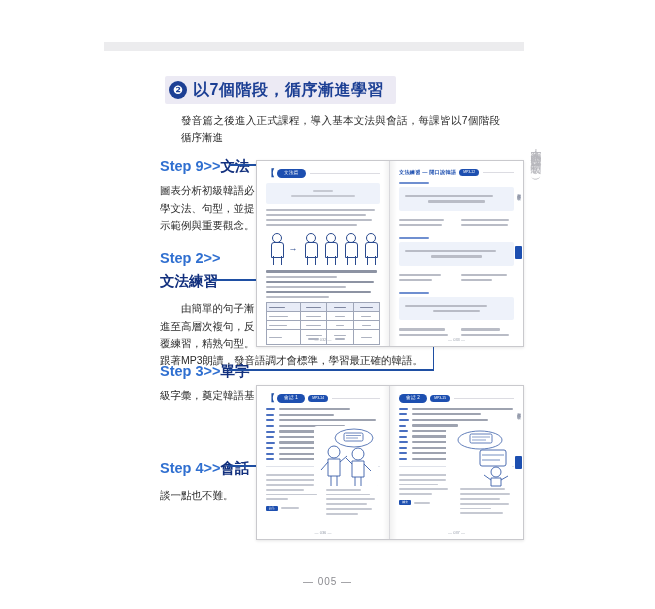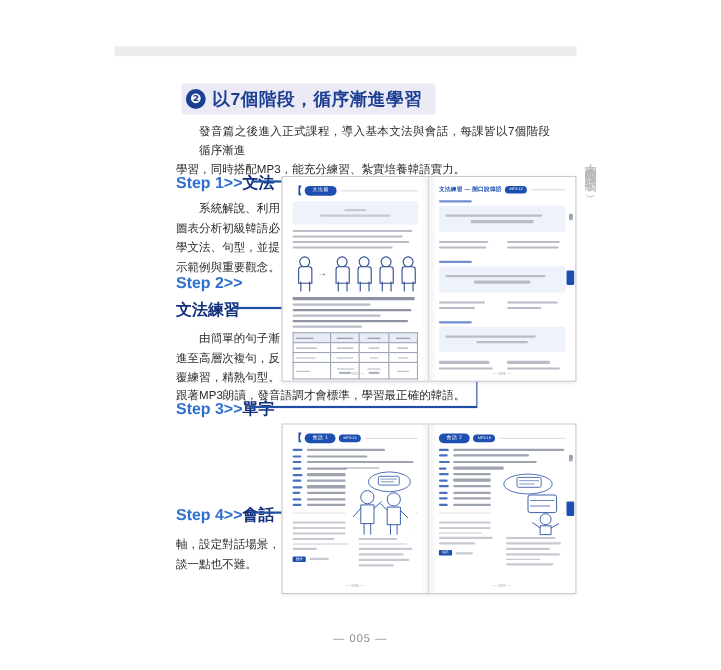--- a/index.html
+++ b/index.html
@@ -338,28 +338,26 @@
 
   <div class="top-band"></div>
 
   <div class="heading">
     <span class="heading-num">❷</span>
     <span class="heading-text">以7個階段，循序漸進學習</span>
   </div>
 
   <div class="intro">
     <div class="indent">發音篇之後進入正式課程，導入基本文法與會話，每課皆以7個階段循序漸進</div>
-    <div>學習，同時搭配MP3，能充分練習、紮實培養韓語實力。</div>
   </div>
 
   <div class="step-title" style="left:160px; top:157px;">
-    <span>Step 1</span><span class="arrows">&gt;&gt;</span><span class="kw">文法</span>
+    <span>Step 9</span><span class="arrows">&gt;&gt;</span><span class="kw">文法</span>
   </div>
   <div class="step-body" style="left:160px; top:182px;">
-    <div class="indent">系統解說、利用</div>
     <div>圖表分析初級韓語必</div>
     <div>學文法、句型，並提</div>
     <div>示範例與重要觀念。</div>
   </div>
 
   <div class="conn conn-h" style="left:229px; top:164px; width:90px;"></div>
   <div class="conn conn-v" style="left:317.5px; top:164px; height:26px;"></div>
   <div class="arrow-down" style="left:313.5px; top:188px;"></div>
 
   <div class="step-title" style="left:160px; top:250px;">
@@ -372,31 +370,31 @@
     <div>覆練習，精熟句型。</div>
   </div>
   <div class="wide-line" style="left:160px; top:352px;">跟著MP3朗讀，發音語調才會標準，學習最正確的韓語。</div>
 
   <div class="conn conn-h" style="left:212px; top:279px; width:194px;"></div>
 
   <div class="step-title" style="left:160px; top:362px;text-align:center;">
     <span>Step 3</span><span class="arrows">&gt;&gt;</span><span class="kw">單字</span>
   </div>
   <div class="step-body" style="left:160px; top:387px;">
+    <div>級字彙，奠定韓語基</div>
   </div>
 
   <div class="conn conn-h" style="left:229px; top:369px; width:205px;"></div>
   <div class="conn conn-v" style="left:432.5px; top:305px; height:64px;"></div>
   <div class="arrow-up" style="left:428.5px; top:298px;"></div>
 
   <div class="step-title" style="left:160px; top:459px;">
     <span>Step 4</span><span class="arrows">&gt;&gt;</span><span class="kw">會話</span>
   </div>
   <div class="step-body" style="left:160px; top:487px;">
-    <div>軸，設定對話場景，</div>
     <div>談一點也不難。</div>
   </div>
 
   <div class="conn conn-h" style="left:228px; top:465px; width:57px;"></div>
   <div class="arrow-right" style="left:284px; top:461px;"></div>
 
   <div class="spread" style="left:256px; top:160px; width:266px; height:185px;">
     <div class="spread-inner">
 
       <div class="leaf left">

